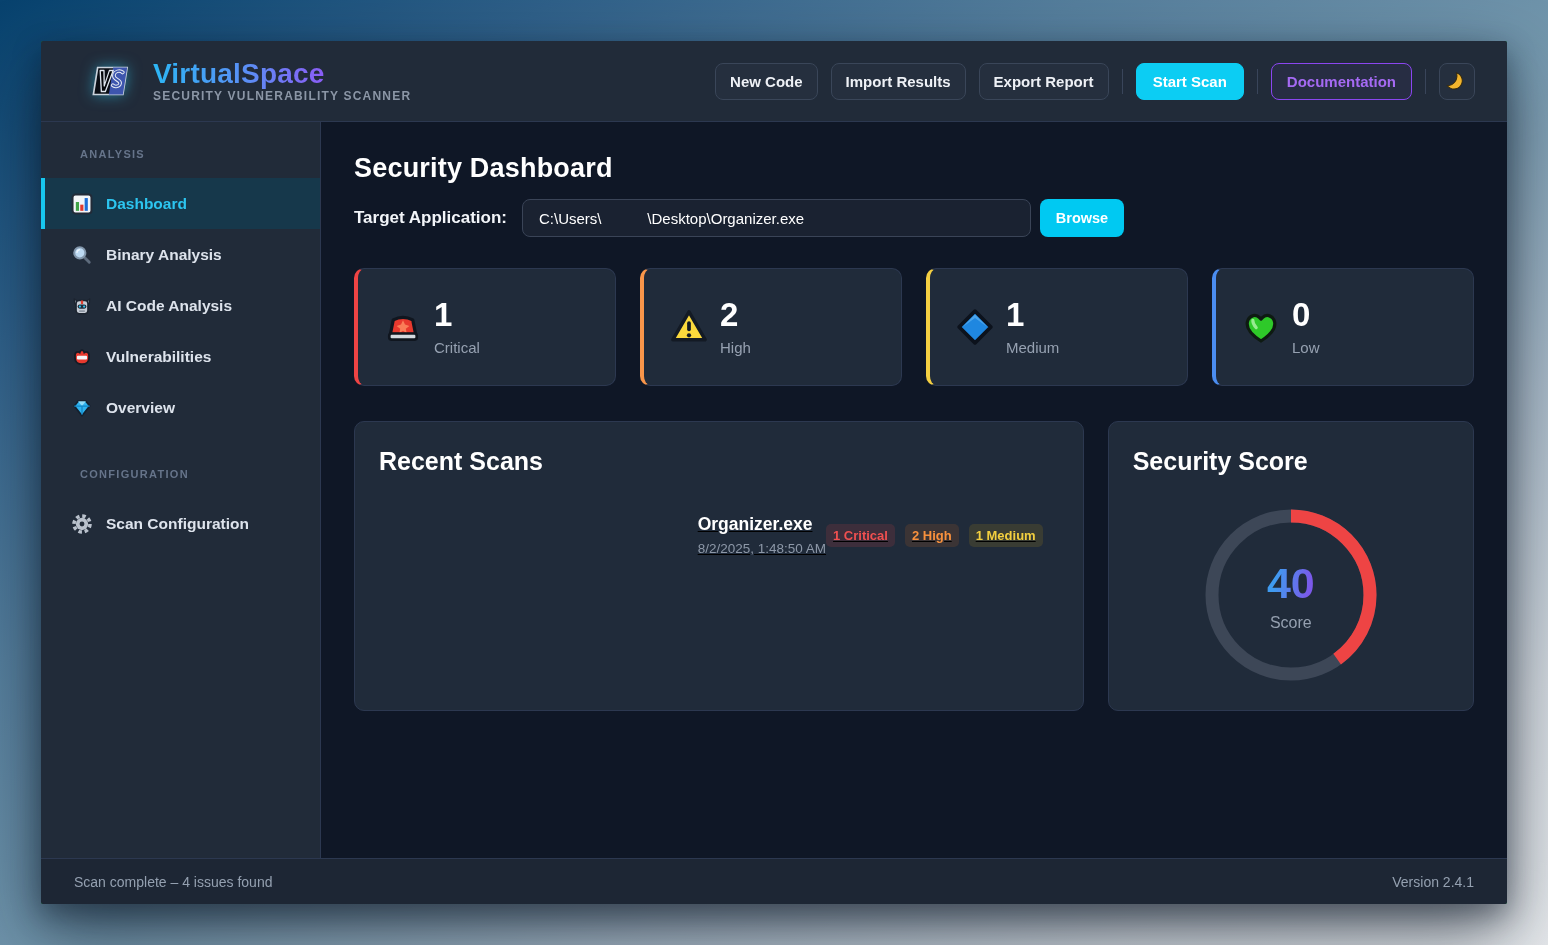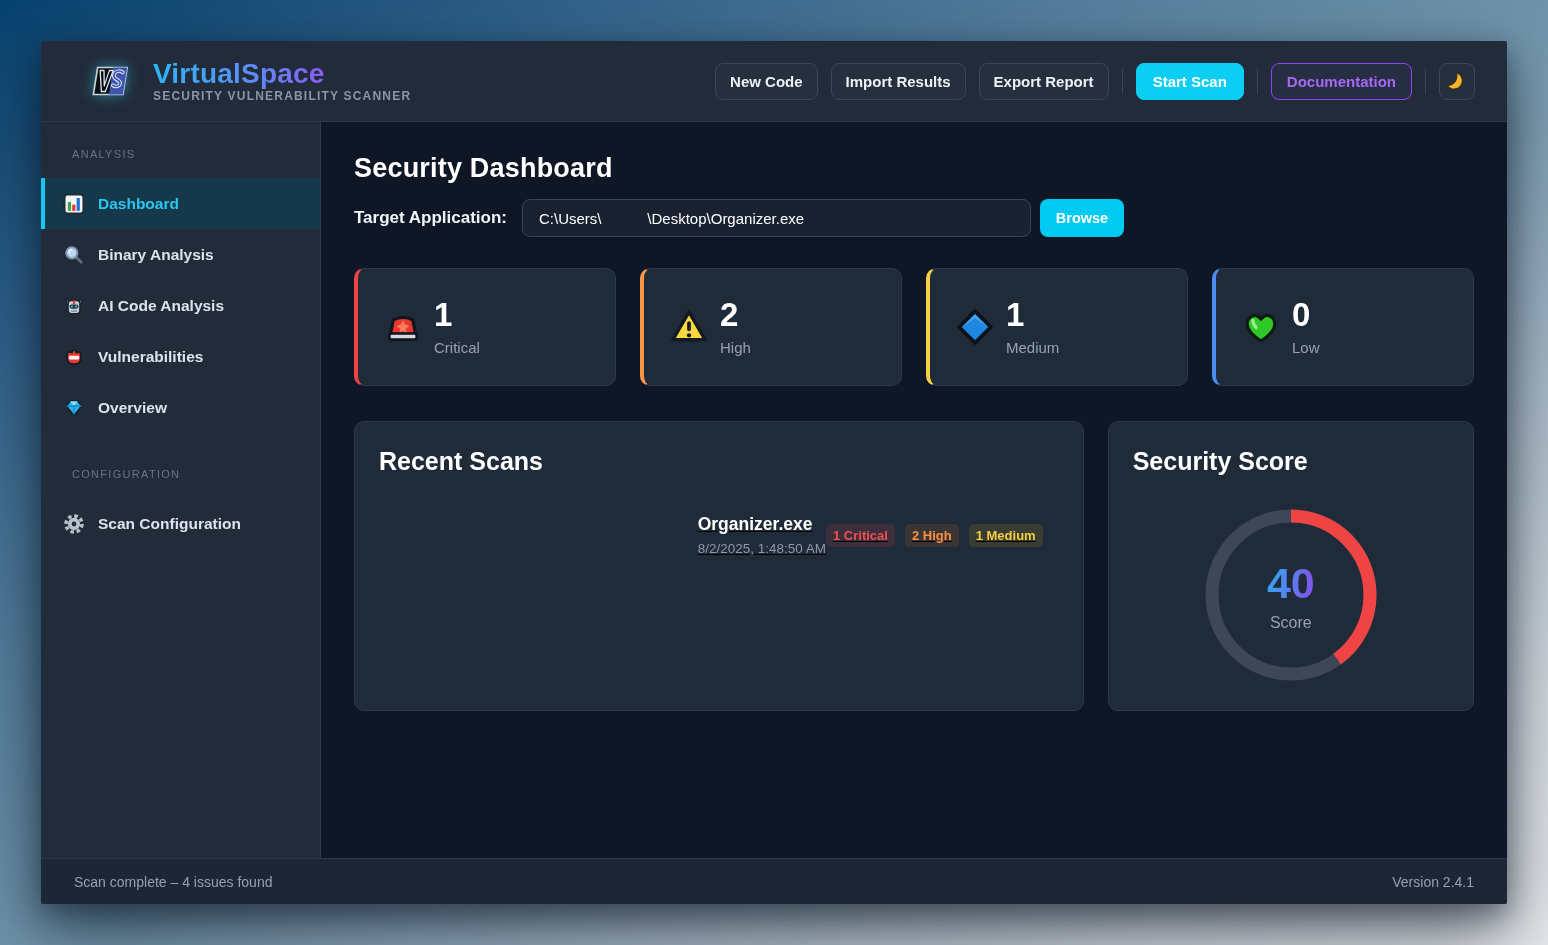--- a/index.html
+++ b/index.html
@@ -32,24 +32,24 @@
   .header-actions { margin-left:auto; display:flex; align-items:center; gap:13px; }
   .btn { border-radius:8px; font-size:15px; font-weight:700; line-height:1;
          display:inline-flex; align-items:center; justify-content:center; height:37px; cursor:pointer; }
   .btn-dark { background:#252f3e; border:1px solid #3a4659; color:#eef1f6; padding:0 14px; }
   .btn-cyan { background:#0ccdf3; border:1px solid #0ccdf3; color:#fff; padding:0 16px; }
   .btn-doc  { background:rgba(139,92,246,.06); border:1.5px solid #8b46f0; color:#a56af3; padding:0 15px; }
   .hsep { width:1px; height:25px; background:#39455a; }
   .btn-icon { width:36px; padding:0; background:#252f3e; border:1px solid #3a4659; }
   
   .sidebar { background:#212b39; border-right:1px solid #2c3850; padding-top:26px; }
-  .nav-section-label { font-size:11px; font-weight:400; letter-spacing:1.3px; color:#66748a; padding:0 0 18px 31px; }
+  .nav-section-label { font-size:11px; font-weight:700; letter-spacing:1.3px; color:#66748a; padding:0 0 18px 39px; }
   .nav-gap { height:35px; }
   .nav-item {
-    height:51px; display:flex; align-items:center; padding-left:18px;
+    height:51px; display:flex; align-items:center; padding-left:26px;
     border-left:4px solid transparent; cursor:pointer;
     font-size:15.5px; font-weight:600; color:#dde3ec;
   }
   .nav-item .nav-icon { width:22px; height:22px; margin-right:13px; flex:0 0 auto; }
   .nav-item.active { background:#16384b; border-left-color:#17c7ef; color:#2cc5f0; }
   
   .main { background:#0f1726; padding:31px 33px 0 33px; overflow:hidden; }
   .page-title { font-size:27px; font-weight:800; color:#fff; letter-spacing:.2px; }
   .target-row { display:flex; align-items:center; margin-top:15px; }
   .target-label { font-size:17px; font-weight:700; color:#f2f5f9; }

